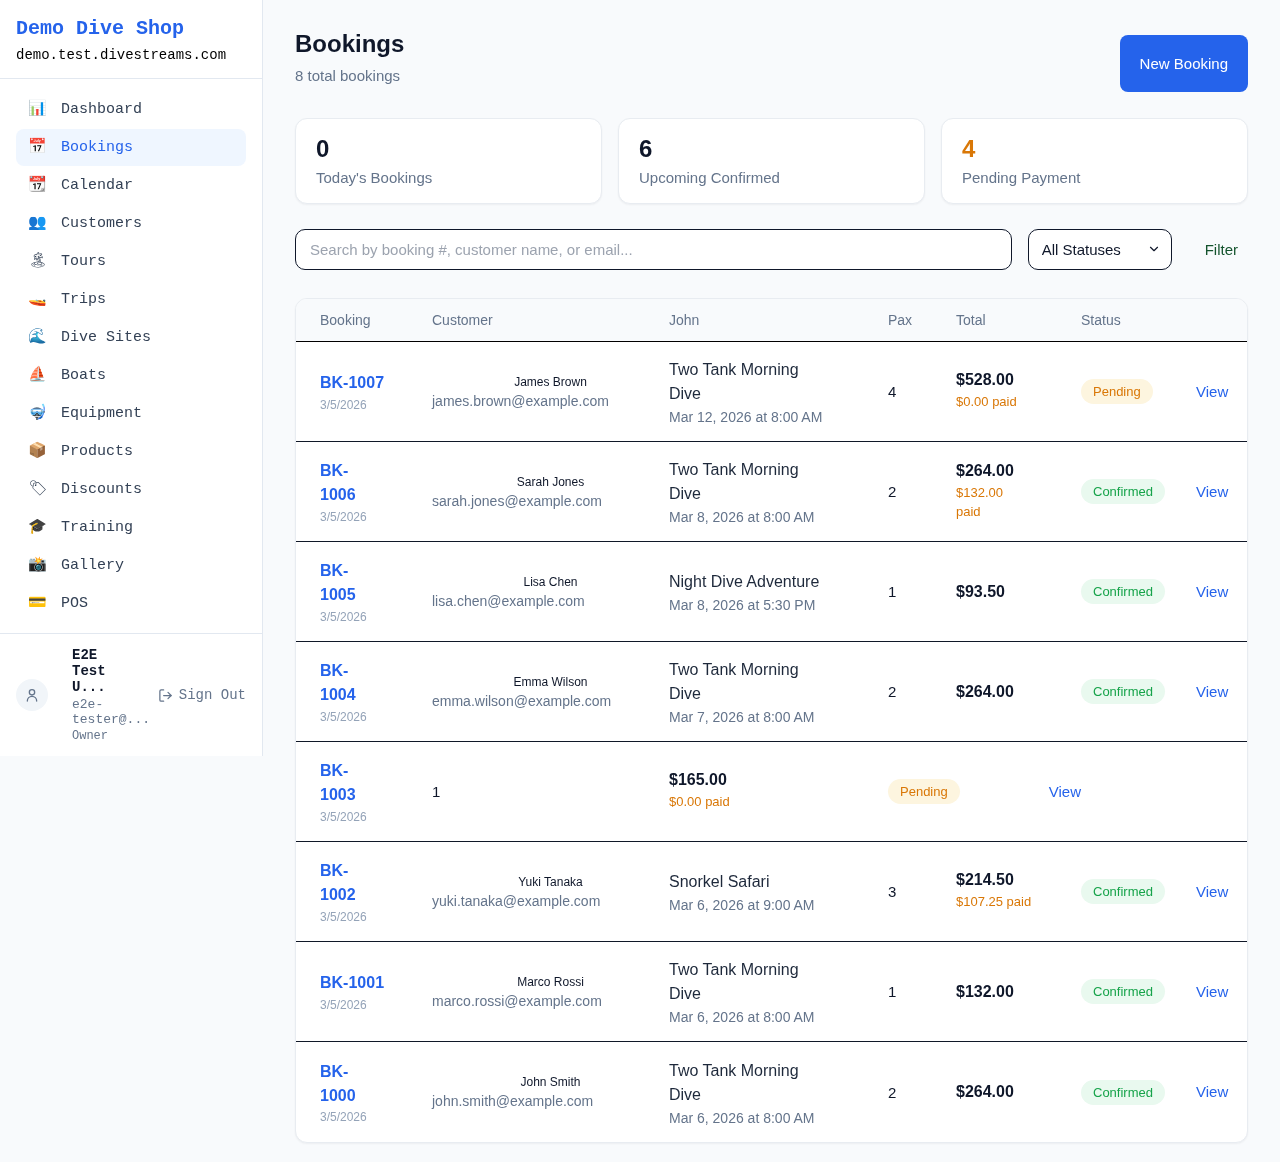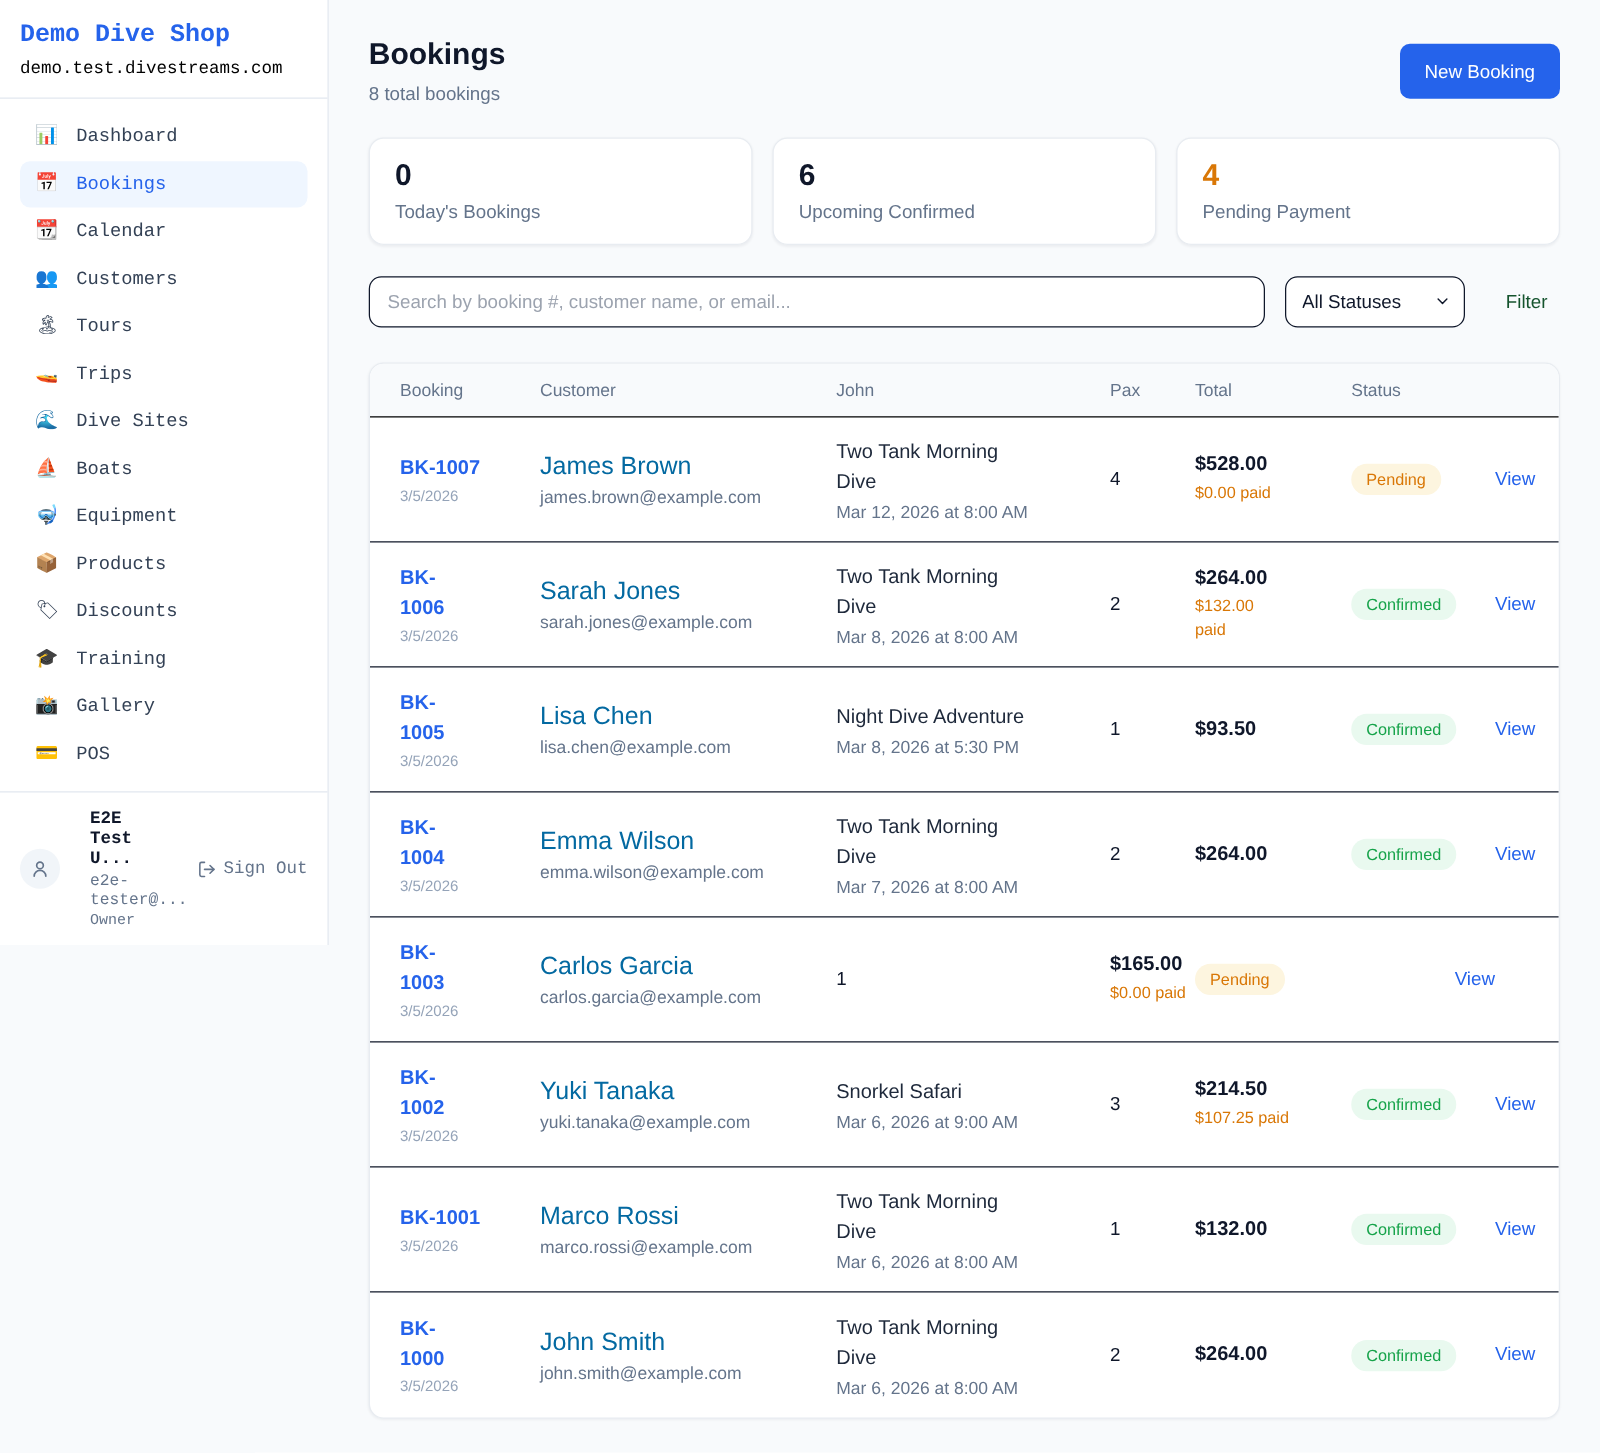--- a/index.html
+++ b/index.html
@@ -31,21 +31,21 @@
   .user-email { font-size: 13px; color: #64748b; margin-top: 2px; }
   .user-role { font-size: 12px; color: #64748b; margin-top: 2px; }
   .signout { display: flex; align-items: center; gap: 6px; background: none; border: none;
     color: #64748b; font-size: 14px; cursor: pointer; font-family: inherit; flex: none; }
 
   
   .main { flex: 1; padding: 30px 32px 32px; min-width: 0; }
   .page-head { display: flex; justify-content: space-between; align-items: flex-start; }
   .page-title { font-size: 24px; font-weight: 700; color: #0f172a; }
   .page-sub { margin-top: 9px; font-size: 15px; color: #64748b; }
-  .btn-primary { margin-top: 5px; height: 44px; padding: 0 20px; background: #2563eb; color: #fff;
+  .btn-primary { margin-top: 5px; height: 57px; padding: 0 20px; background: #2563eb; color: #fff;
     border: none; border-radius: 8px; font-size: 15px; font-weight: 500; cursor: pointer; font-family: inherit; }
 
   .stats { display: flex; gap: 16px; margin-top: 26px; }
   .stat-card { flex: 1; background: #fff; border: 1px solid #e8ecf1; border-radius: 12px;
     padding: 15px 20px 17px; box-shadow: 0 1px 2px rgba(16,24,40,.05); }
   .stat-value { font-size: 24px; font-weight: 700; color: #0f172a; line-height: 1.25; }
   .stat-value.orange { color: #d97706; }
   .stat-label { margin-top: 5px; font-size: 15px; color: #64748b; }
 
   .controls { display: flex; align-items: center; gap: 16px; margin-top: 25px; }
@@ -64,21 +64,21 @@
   .table-card { margin-top: 28px; background: #fff; border: 1px solid #e8ecf1; border-radius: 12px;
     overflow: hidden; box-shadow: 0 1px 2px rgba(16,24,40,.05); }
   .thead, .tr { display: grid; grid-template-columns: 112px 237px 219px 68px 125px 115px 1fr;
     padding: 0 24px; align-items: center; }
   .thead { background: #f8fafc; height: 43px; border-bottom: 1px solid #000000; }
   .th { font-size: 14px; color: #64748b; font-weight: 500; }
   .tr { min-height: 100px; padding-top: 16px; padding-bottom: 16px; border-bottom: 1px solid #101828; }
   .tr:last-child { border-bottom: none; }
   .bk-number { color: #2563eb; font-size: 16px; font-weight: 600; white-space: pre-line; line-height: 1.48; text-decoration: none; display: inline-block; }
   .bk-date { font-size: 12px; color: #94a3b8; margin-top: 3px; }
-  .cust-name { font-size: 20px; color: #0369a1; }
+  .cust-name { font-size: 12px; color: #0f172a; text-align: center; }
   .cust-email { font-size: 14px; color: #64748b; margin-top: 4px; }
   .cell-trip { padding-right: 30px; }
   .trip-name { font-size: 16px; font-weight: 500; color: #1e293b; white-space: pre-line; line-height: 1.5; }
   .trip-time { font-size: 14px; color: #64748b; margin-top: 3px; }
   .pax { font-size: 15px; color: #0f172a; }
   .total { font-size: 16px; font-weight: 700; color: #0f172a; }
   .paid { font-size: 13px; color: #d97706; margin-top: 4px; white-space: pre-line; line-height: 1.4; }
   .badge { display: inline-block; padding: 5px 12px; border-radius: 999px; font-size: 13px; }
   .badge--pending { background: #fdf5df; color: #d97706; }
   .badge--confirmed { background: #e9f9ef; color: #16a34a; }
@@ -348,24 +348,20 @@
       <a class="view-link">View</a>
     </div>
   </div>
 
   <div class="tr">
     <div class="cell">
       <a class="bk-number">BK-
 1003</a>
       <div class="bk-date">3/5/2026</div>
     </div>
-    <div class="cell">
-      <div class="cust-name">Carlos Garcia</div>
-      <div class="cust-email">carlos.garcia@example.com</div>
-    </div>
     <div class="cell pax">1</div>
     <div class="cell">
       <div class="total">$165.00</div>
       <div class="paid">$0.00 paid</div>
     </div>
     <div class="cell">
       <span class="badge badge--pending">Pending</span>
     </div>
     <div class="cell cell-view">
       <a class="view-link">View</a>

